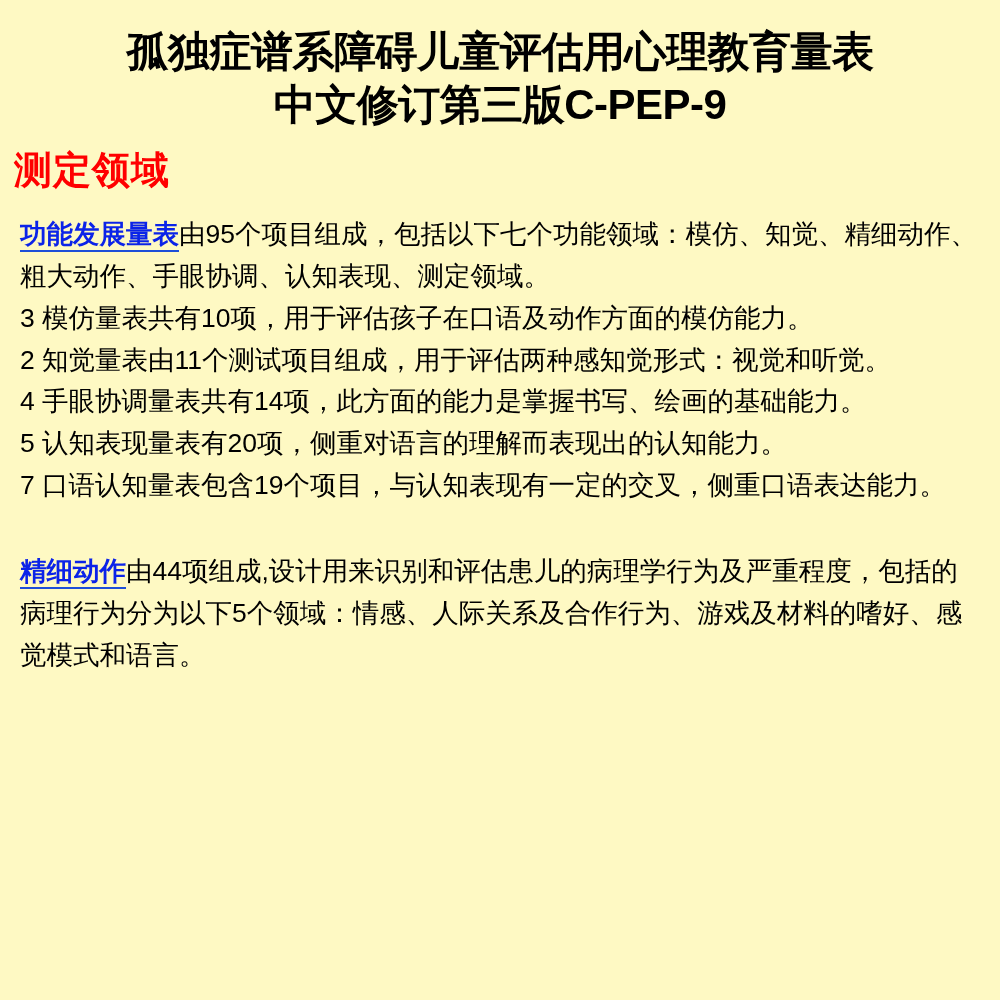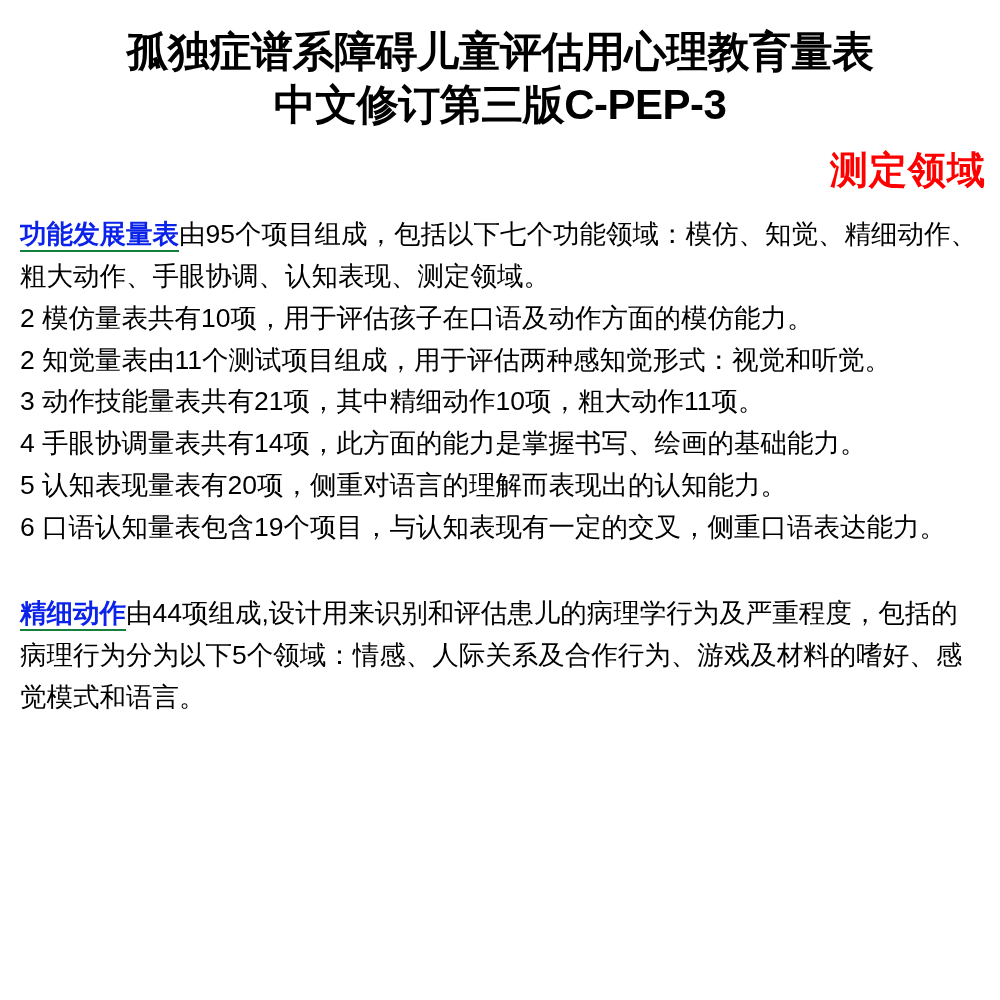--- a/index.html
+++ b/index.html
@@ -12,87 +12,86 @@
     background: #9fe4f5;
     font-family: "Liberation Sans", sans-serif;
     overflow: hidden;
   }
   .page {
     position: relative;
     width: 1000px;
     height: 1000px;
     box-sizing: border-box;
     padding: 26px 14px 0 14px;
-    background: #ffffff;
+    background: #fef9c3;
   }
   .title-block {
     text-align: center;
     font-weight: bold;
     font-size: 42px;
     line-height: 1.25;
     color: #000000;
     letter-spacing: -0.5px;
   }
   .title-line {
     display: block;
     white-space: nowrap;
   }
   .subtitle {
-    text-align: right;
+    text-align: left;
     font-weight: bold;
     font-size: 38px;
     color: #ff0000;
     margin-top: 14px;
     letter-spacing: 1px;
   }
   .body-block {
     margin-top: 18px;
     font-size: 26.5px;
     line-height: 1.58;
     color: #000000;
     padding: 0 6px;
   }
   .para {
     margin: 0;
     text-indent: 0;
   }
   .kw {
     color: #0b23e8;
     font-weight: bold;
-    border-bottom: 2px solid #15803d;
+    border-bottom: 2px solid #1d4ed8;
     padding-bottom: 1px;
   }
   .gap {
     height: 44px;
   }
 </style>
 </head>
 <body>
 
 <div class="page">
 
   <div class="title-block">
     <span class="title-line">孤独症谱系障碍儿童评估用心理教育量表</span>
-    <span class="title-line">中文修订第三版C-PEP-3</span>
+    <span class="title-line">中文修订第三版C-PEP-9</span>
   </div>
 
   <div class="subtitle">测定领域</div>
 
   <div class="body-block">
 
     <p class="para">
       <span class="kw">功能发展量表</span><span>由95个项目组成，包括以下七个功能领域：模仿、知觉、精细动作、粗大动作、手眼协调、认知表现、测定领域。</span>
     </p>
 
-    <p class="para">2 模仿量表共有10项，用于评估孩子在口语及动作方面的模仿能力。</p>
+    <p class="para">3 模仿量表共有10项，用于评估孩子在口语及动作方面的模仿能力。</p>
     <p class="para">2 知觉量表由11个测试项目组成，用于评估两种感知觉形式：视觉和听觉。</p>
-    <p class="para">3 动作技能量表共有21项，其中精细动作10项，粗大动作11项。</p>
     <p class="para">4 手眼协调量表共有14项，此方面的能力是掌握书写、绘画的基础能力。</p>
     <p class="para">5 认知表现量表有20项，侧重对语言的理解而表现出的认知能力。</p>
-    <p class="para">6 口语认知量表包含19个项目，与认知表现有一定的交叉，侧重口语表达能力。</p>
+    <p class="para">7 口语认知量表包含19个项目，与认知表现有一定的交叉，侧重口语表达能力。</p>
 
     <div class="gap"></div>
 
     <p class="para">
       <span class="kw">精细动作</span><span>由44项组成,设计用来识别和评估患儿的病理学行为及严重程度，包括的病理行为分为以下5个领域：情感、人际关系及合作行为、游戏及材料的嗜好、感觉模式和语言。</span>
     </p>
 
   </div>
 </div>
 

